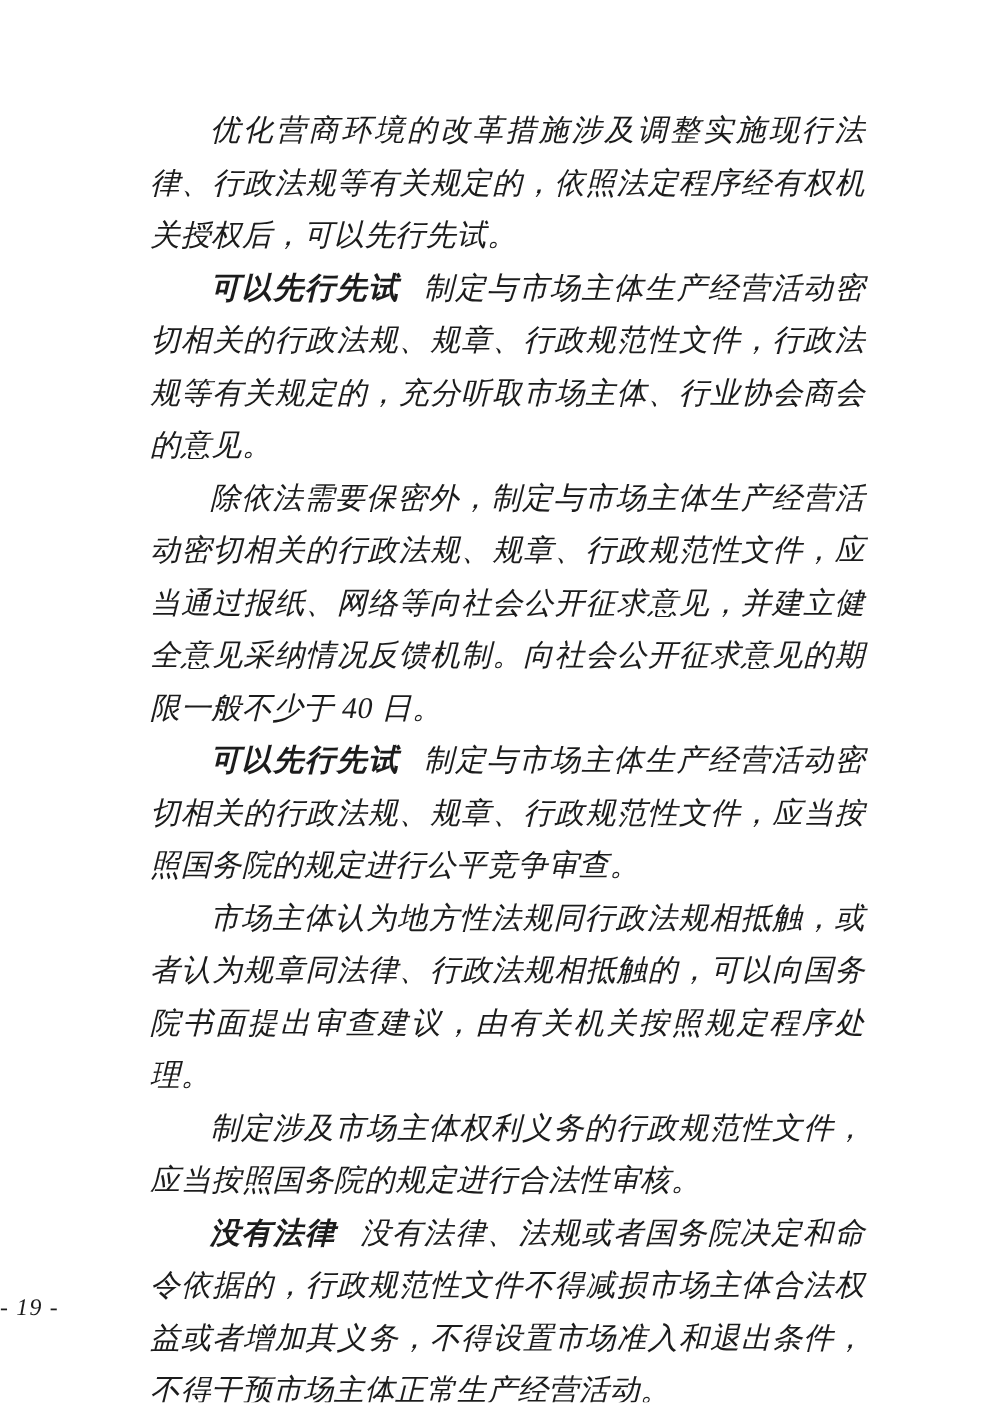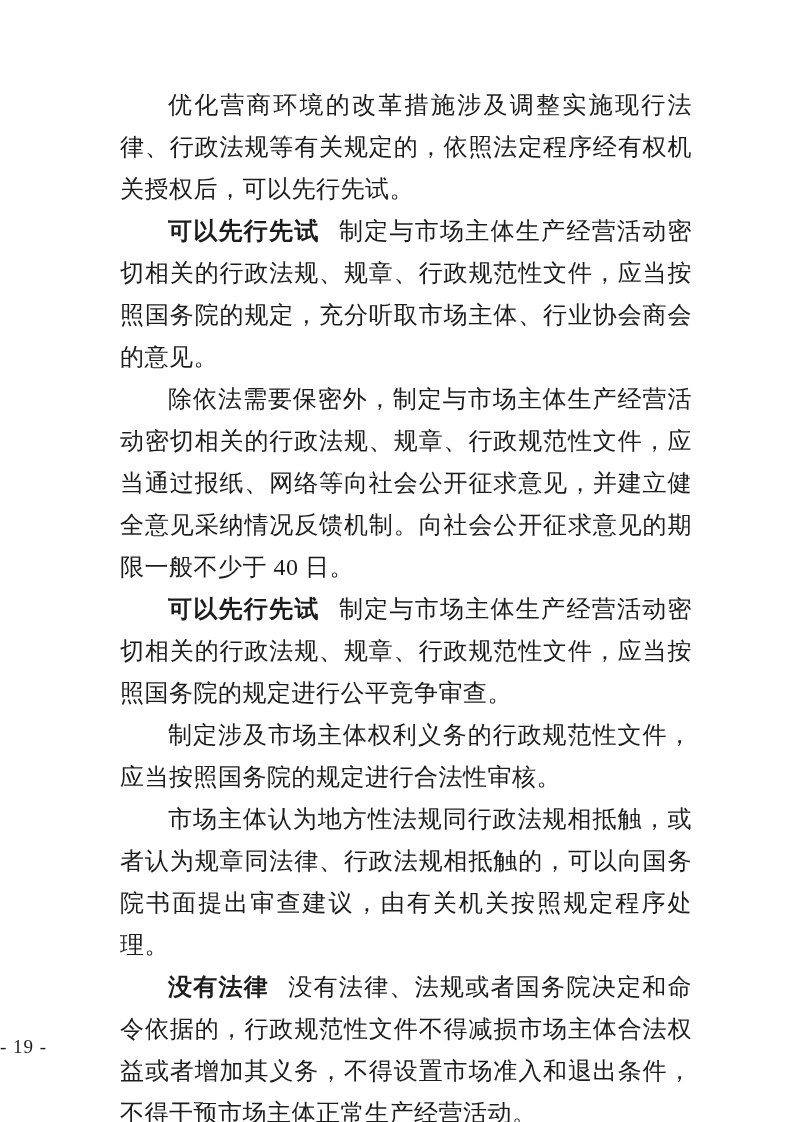--- a/index.html
+++ b/index.html
@@ -9,20 +9,21 @@
   }
   .page {
     position: relative;
     width: 793px;
     height: 1122px;
     background: #ffffff;
     color: #1c1c1c;
     font-family: "Liberation Serif", "DejaVu Serif", serif;
     overflow: hidden;
     box-sizing: border-box;
+    font-style: italic;
   }
   .content {
     position: absolute;
     left: 120px;
     top: 84px;
     width: 572px;
   }
   .para {
     margin: 0;
     font-size: 24px;
@@ -52,28 +53,28 @@
   }
 </style>
 </head>
 <body>
 
 <div class="page">
   <div class="content">
 
     <p class="para"><span>优化营商环境的改革措施涉及调整实施现行法律、行政法规等有关规定的，依照法定程序经有权机关授权后，可以先行先试。</span></p>
 
-    <p class="para"><b class="artnum">可以先行先试</b><span>制定与市场主体生产经营活动密切相关的行政法规、规章、行政规范性文件，应当按照国务院的规定，充分听取市场主体、行业协会商会的意见。</span></p>
+    <p class="para"><b class="artnum">可以先行先试</b><span>制定与市场主体生产经营活动密切相关的行政法规、规章、行政规范性文件，行政法规等有关规定的，充分听取市场主体、行业协会商会的意见。</span></p>
 
     <p class="para"><span>除依法需要保密外，制定与市场主体生产经营活动密切相关的行政法规、规章、行政规范性文件，应当通过报纸、网络等向社会公开征求意见，并建立健全意见采纳情况反馈机制。向社会公开征求意见的期限一般不少于 40 日。</span></p>
 
     <p class="para"><b class="artnum">可以先行先试</b><span>制定与市场主体生产经营活动密切相关的行政法规、规章、行政规范性文件，应当按照国务院的规定进行公平竞争审查。</span></p>
 
+    <p class="para"><span>市场主体认为地方性法规同行政法规相抵触，或者认为规章同法律、行政法规相抵触的，可以向国务院书面提出审查建议，由有关机关按照规定程序处理。</span></p>
+
     <p class="para"><span>制定涉及市场主体权利义务的行政规范性文件，应当按照国务院的规定进行合法性审核。</span></p>
-
-    <p class="para"><span>市场主体认为地方性法规同行政法规相抵触，或者认为规章同法律、行政法规相抵触的，可以向国务院书面提出审查建议，由有关机关按照规定程序处理。</span></p>
 
     <p class="para"><b class="artnum">没有法律</b><span>没有法律、法规或者国务院决定和命令依据的，行政规范性文件不得减损市场主体合法权益或者增加其义务，不得设置市场准入和退出条件，不得干预市场主体正常生产经营活动。</span></p>
 
   </div>
 
   <div class="page-number">- 19 -</div>
 </div>
 
 </body></html>

